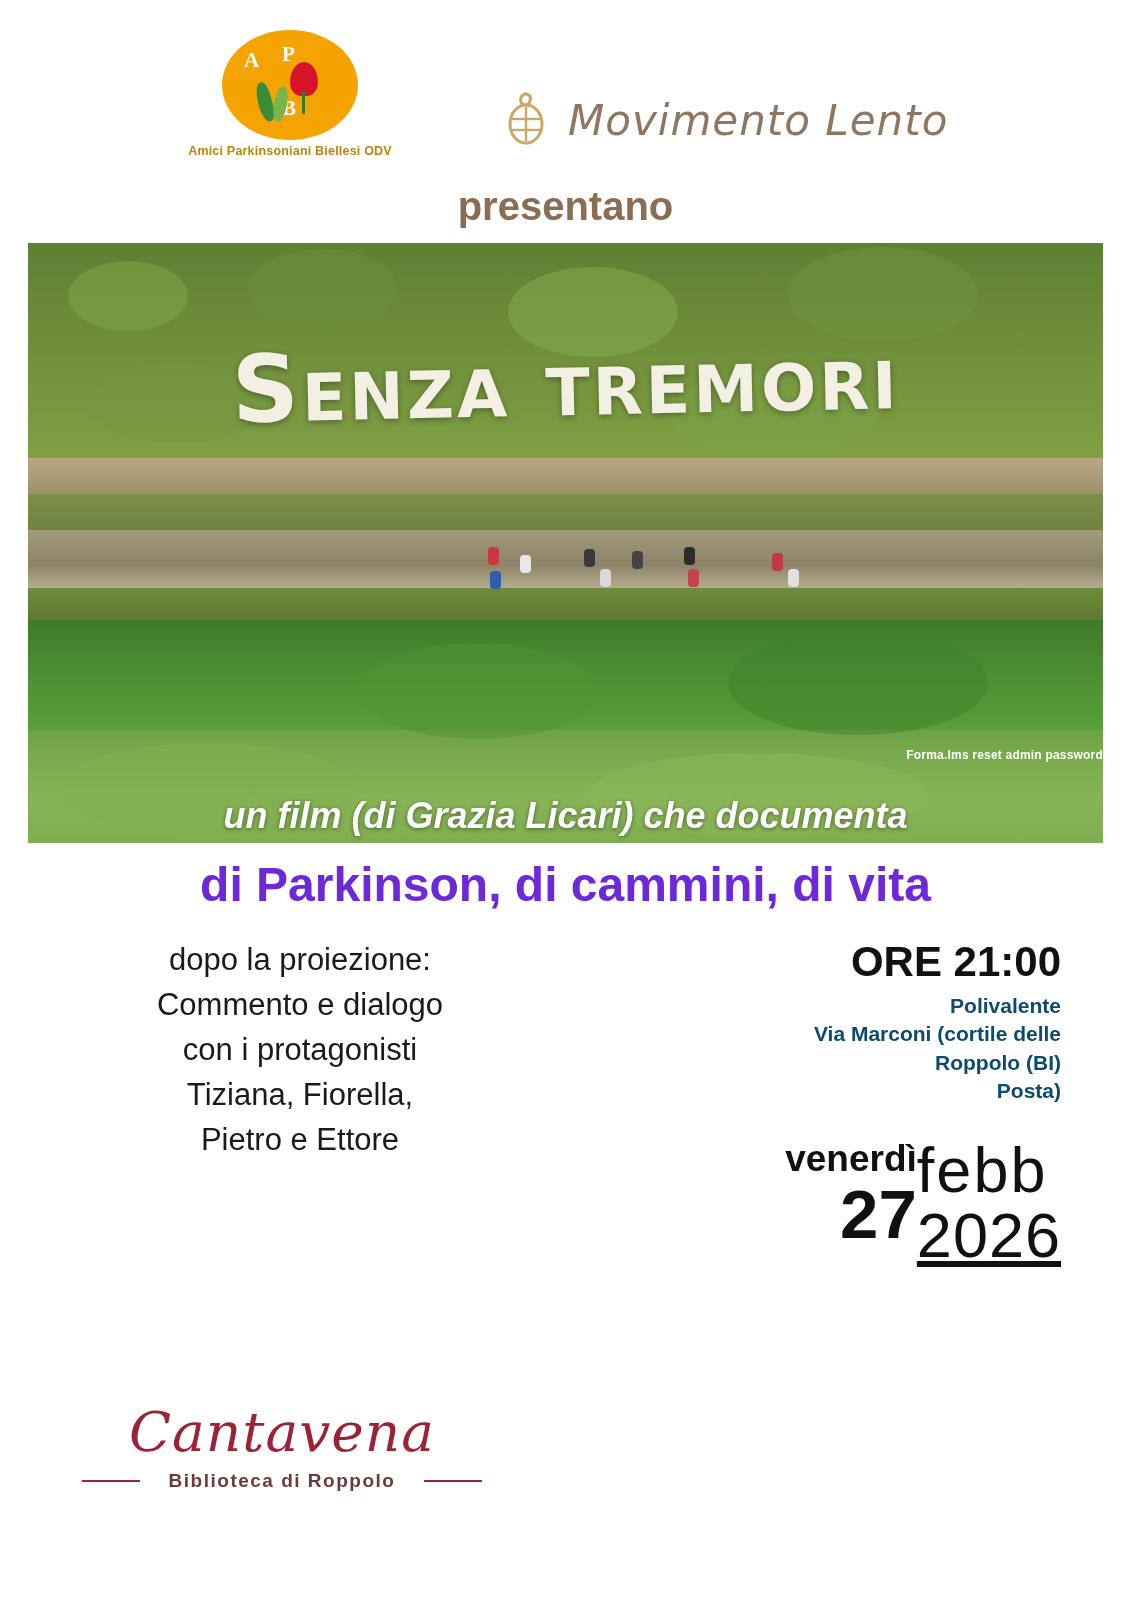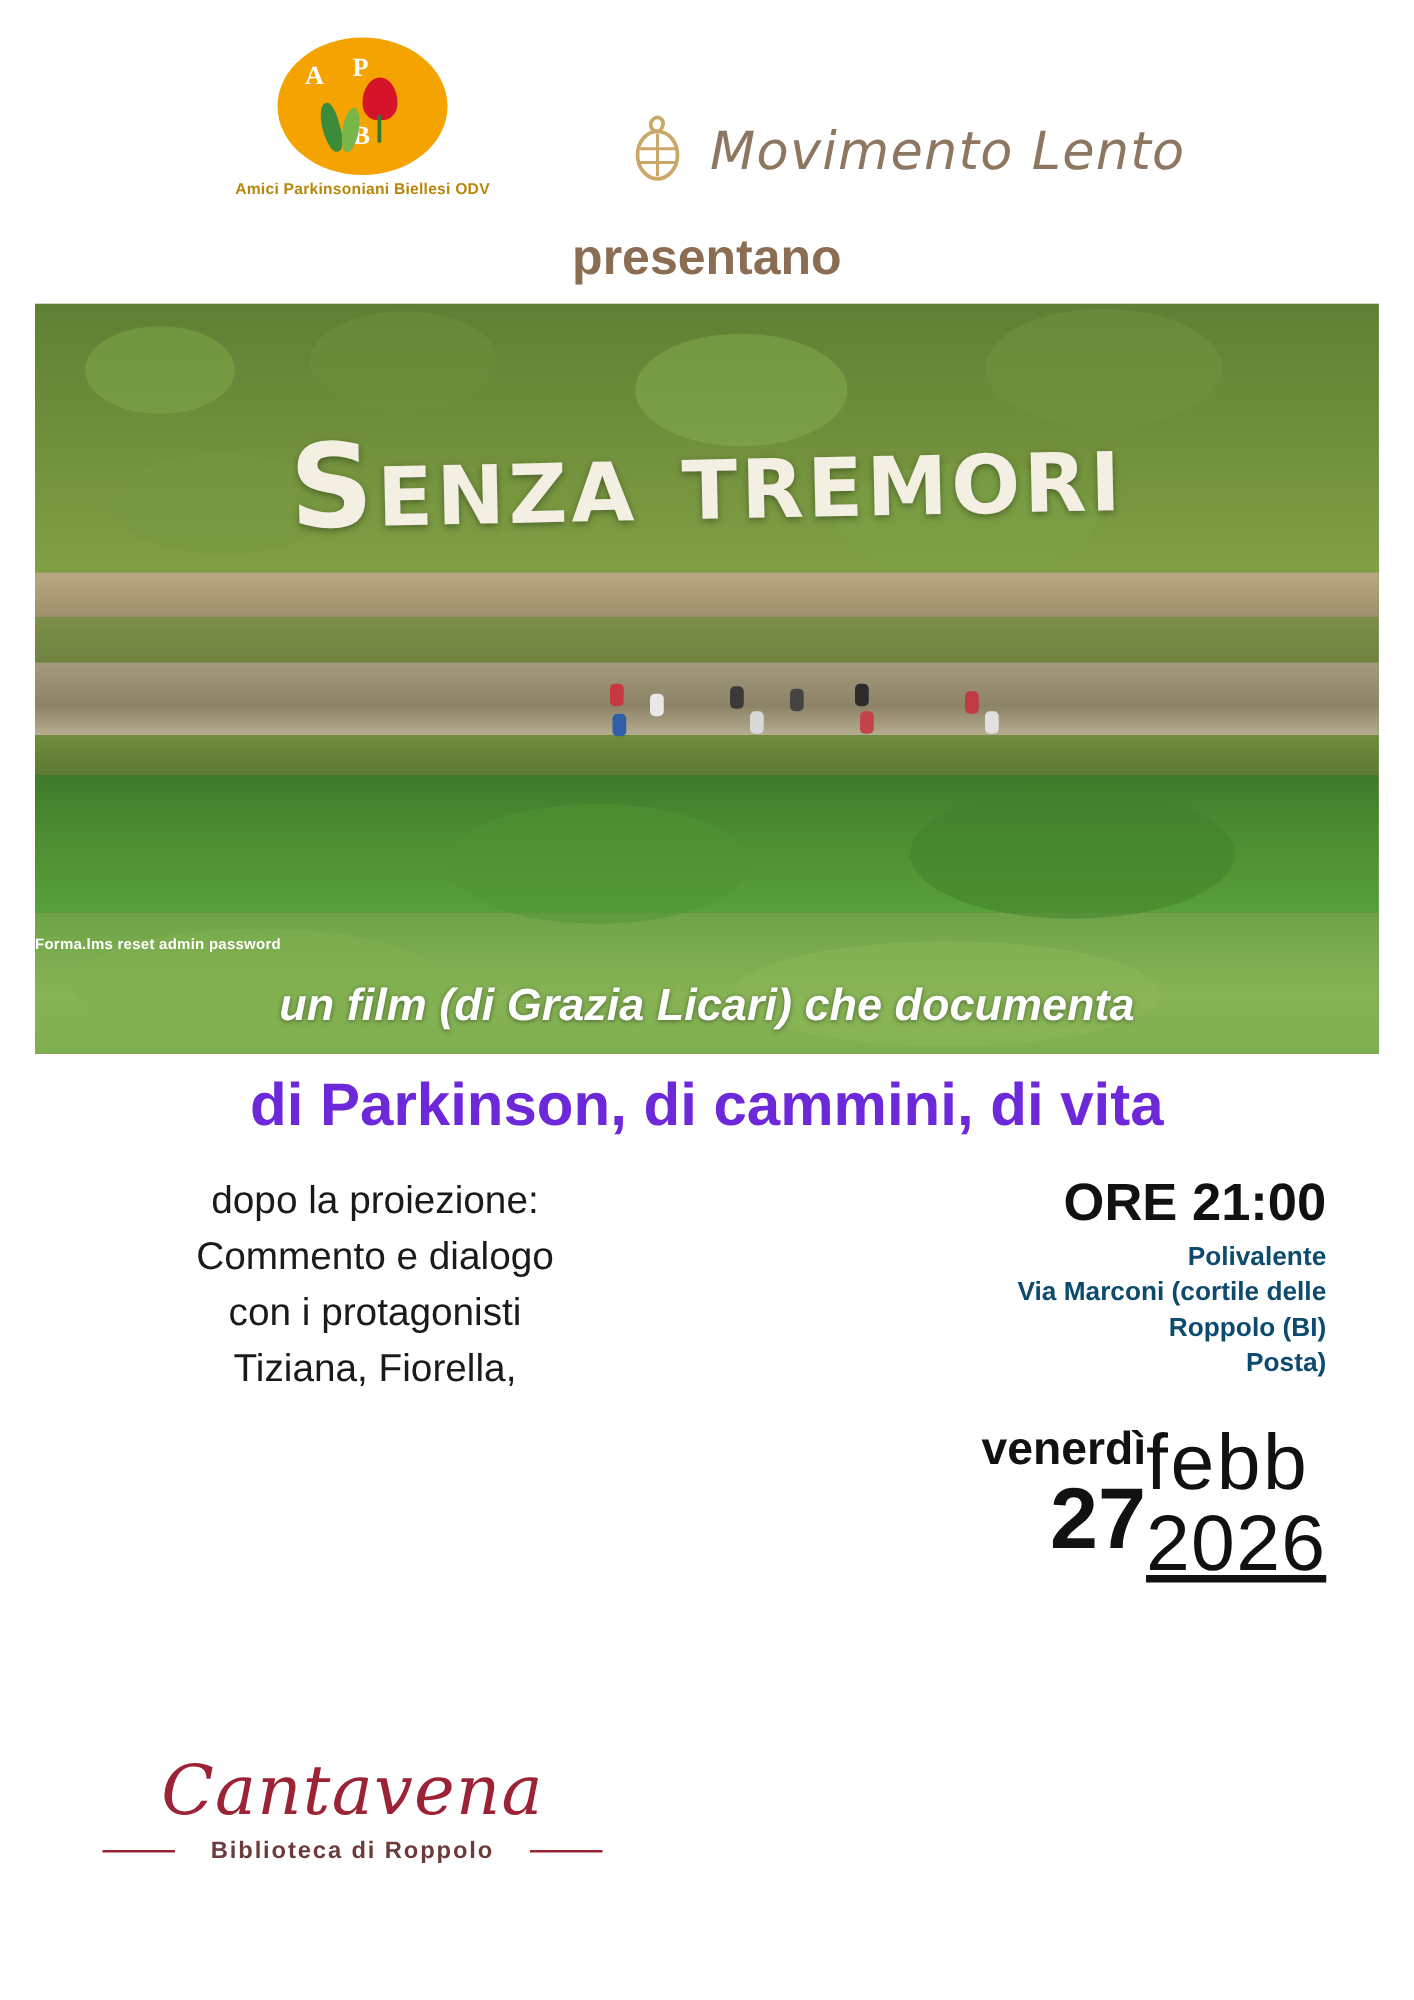--- a/index.html
+++ b/index.html
@@ -154,29 +154,29 @@
     letter-spacing: 3px;
     font-variant: small-caps;
     text-shadow: 0 2px 6px rgba(0,0,0,.35);
     transform: rotate(-1.2deg);
   }
   .cyclists { position: absolute; top: 300px; left: 0; width: 100%; height: 50px; }
   .cyc { position: absolute; width: 11px; height: 18px; border-radius: 4px; }
   .watermark {
     position: absolute;
     top: 505px; left: 0; width: 100%;
-    text-align: left;
+    text-align: right;
     font-size: 12px;
     font-weight: bold;
     color: #ffffff;
     letter-spacing: .2px;
   }
   .film-line {
     position: absolute;
-    bottom: 18px; left: 0; width: 100%;
+    bottom: 6px; left: 0; width: 100%;
     text-align: center;
     font-size: 36px;
     font-style: italic;
     font-weight: bold;
     color: #ffffff;
     text-shadow: 0 1px 4px rgba(0,0,0,.45);
   }
 
   
   .subtitle {
@@ -359,20 +359,21 @@
 <div class="subtitle">di Parkinson, di cammini, di vita</div>
 
 <div class="lower">
 
   <div class="col-left">
     <div class="after-screening">
       <div>dopo la proiezione:</div>
       <div>Commento e dialogo</div>
       <div>con i protagonisti</div>
       <div>Tiziana, Fiorella,</div>
+      <div>Pietro e Ettore</div>
     </div>
   </div>
 
   <div class="col-right">
     <div class="ore">ORE 21:00</div>
     <div class="venue">
       <div>Polivalente</div>
       <div>Via Marconi (cortile delle</div>
       <div>Roppolo (BI)</div>
       <div>Posta)</div>

